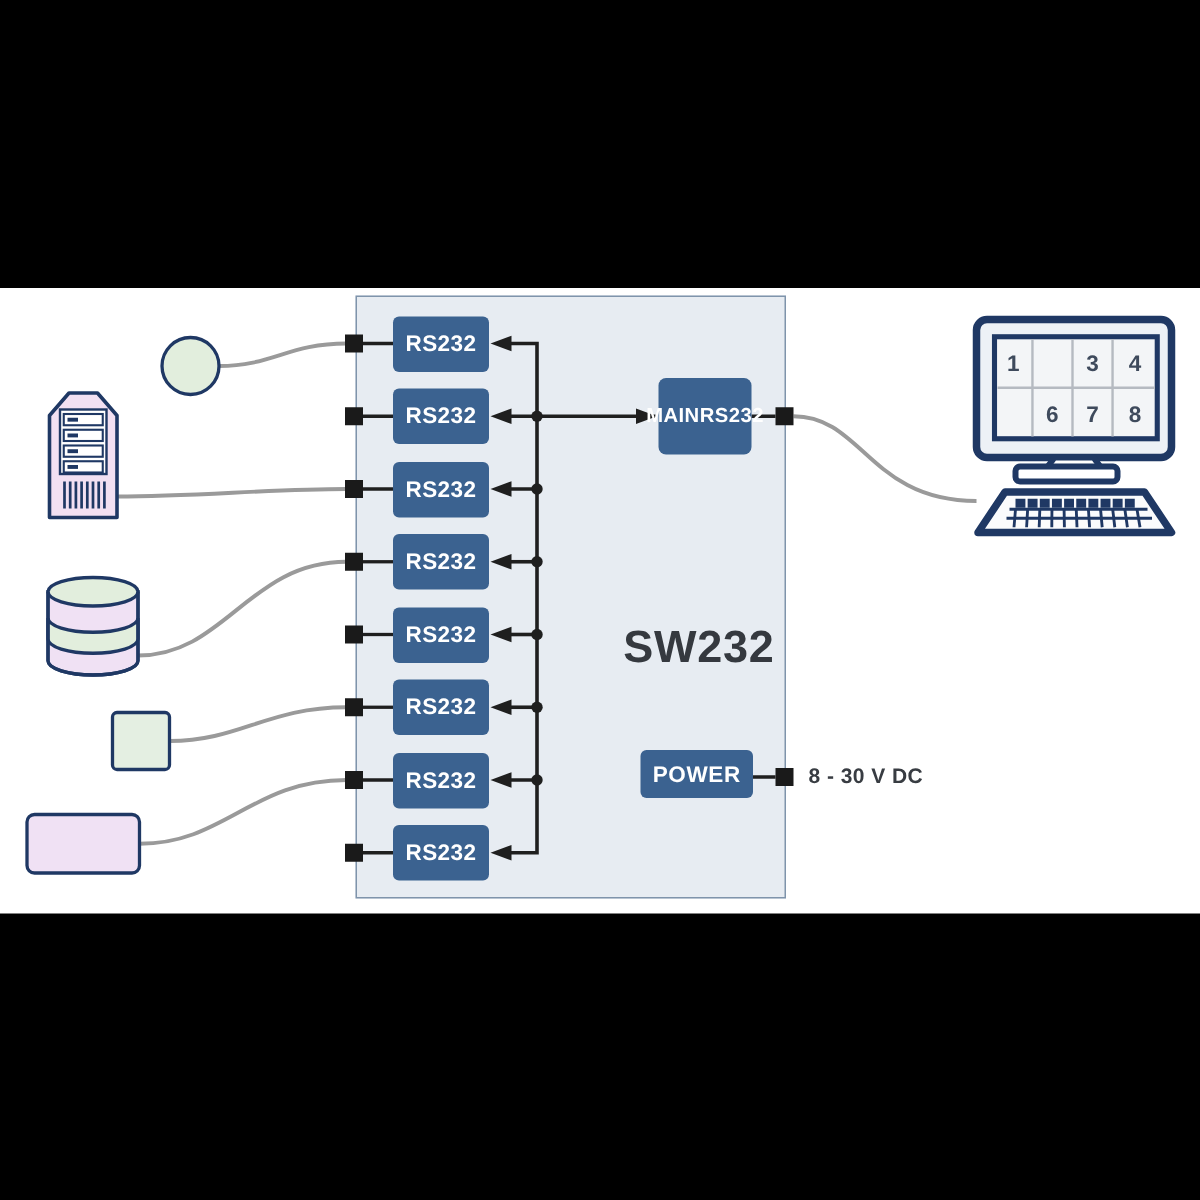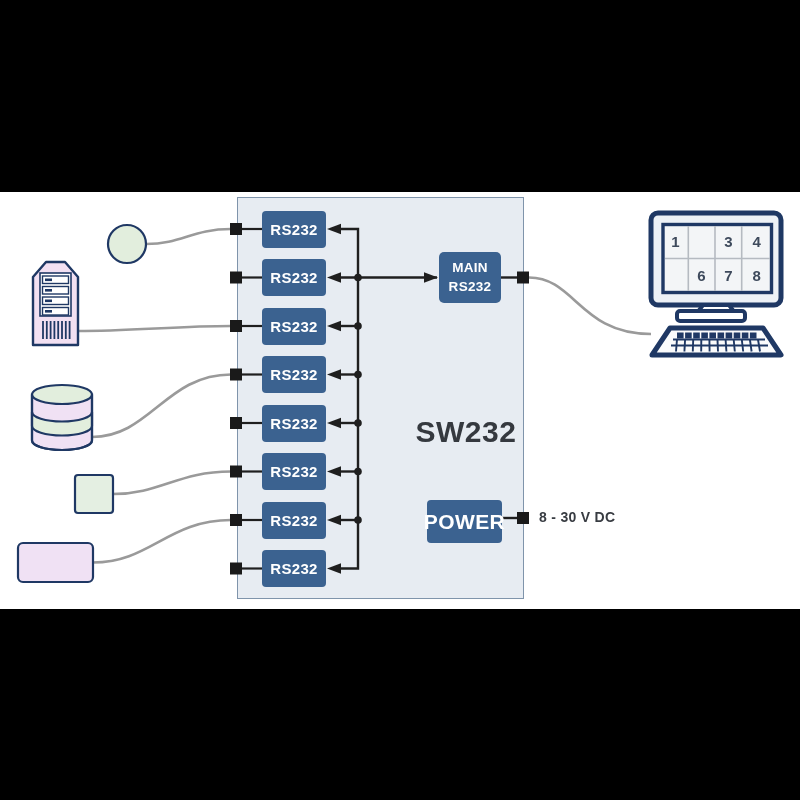--- a/index.html
+++ b/index.html
@@ -24,27 +24,27 @@
     position:absolute; left:262px; width:64px; height:37px;
     background:#3b6290; border-radius:4px;
     color:#fff; font-weight:bold; font-size:15px;
     display:flex; align-items:center; justify-content:center;
     z-index:3; letter-spacing:0.3px;
   }
   .main-box{
     position:absolute; left:439px; top:60px; width:62px; height:51px;
     background:#3b6290; border-radius:5px;
     color:#fff; font-weight:bold; font-size:13.5px; line-height:1.35;
-    display:flex; flex-direction:column; align-items:center; justify-content:center;
+    display:flex; flex-direction:row; align-items:center; justify-content:center;
     z-index:3; letter-spacing:0.3px;
   }
   .power-box{
-    position:absolute; left:427px; top:308px; width:75px; height:43px;
+    position:absolute; left:427px; top:308px; width:75px; height:32px;
     background:#3b6290; border-radius:4px;
-    color:#fff; font-weight:bold; font-size:21px;
+    color:#fff; font-weight:bold; font-size:15px;
     display:flex; align-items:center; justify-content:center;
     z-index:3; letter-spacing:0.4px;
   }
   .sw-title{
     position:absolute; left:404px; top:191px; width:124px;
     text-align:center; font-size:30px; font-weight:bold; color:#35393f;
     letter-spacing:0.5px; z-index:3;margin-top:32px;
   }
   .rating{
     position:absolute; left:539px; top:317px;

